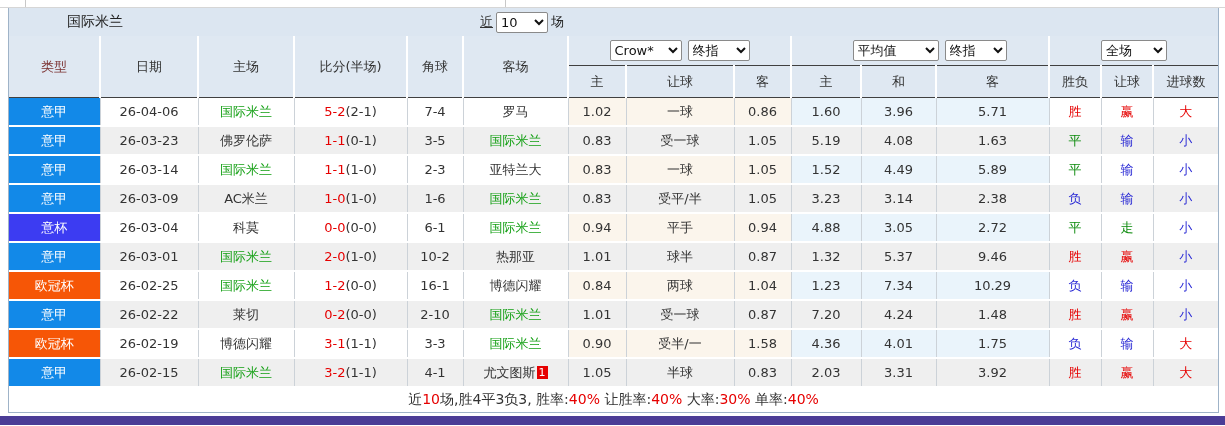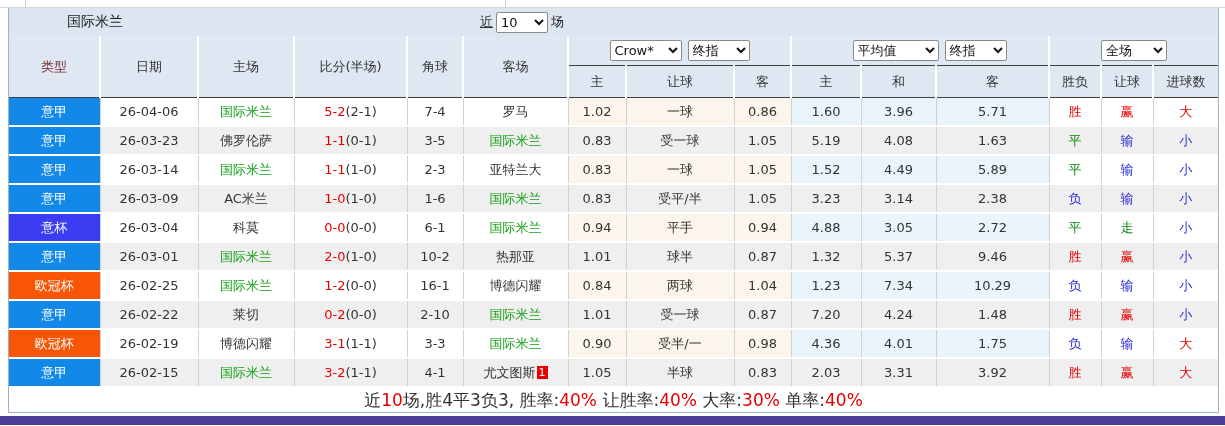--- a/index.html
+++ b/index.html
@@ -48,21 +48,21 @@
   tbody td.od{background:#fbf5ec;}
   tbody td.av{background:#eaf4fb;}
   tbody td.type{color:#fff;}
   .sc{color:#e60000;}
   .half{color:#333;}
   .team{color:#333;cursor:pointer;text-decoration:none;}
   .team.self{color:#15a015;}
   .rank-badge{display:inline-block;background:#e60000;color:#fff;font-size:11px;line-height:13px;padding:0 2px;margin-left:1px;vertical-align:1px;}
   .c-red{color:#e60000;} .c-blue{color:#2b2bd5;} .c-green{color:#0b8a0b;}
 
-  tfoot td{height:24px;background:#fff;border-top:1px solid #ccd2d8;font-size:17px;color:#333;}
+  tfoot td{height:24px;background:#fff;border-top:1px solid #ccd2d8;font-size:14px;color:#333;}
   tfoot .seg-red{color:#e60000;}
   .purple-bar{position:absolute;left:0;top:416px;width:1225px;height:9px;background:#4b3c96;}
 </style>
 </head>
 <body>
 
 <div class="top-strip">
   <span class="tick" style="left:25px"></span>
   <span class="tick" style="left:505px"></span>
 </div>
@@ -277,21 +277,21 @@
         </tr>
         <tr>
           <td class="type" style="background: rgb(246, 86, 6);">欧冠杯</td>
           <td>26-02-19</td>
           <td><a class="team">博德闪耀</a></td>
           <td><span class="sc">3-1</span><span class="half">(1-1)</span></td>
           <td>3-3</td>
           <td><a class="team self">国际米兰</a></td>
           <td class="od">0.90</td>
           <td class="od">受半/一</td>
-          <td class="od">0.98</td>
+          <td class="od">1.58</td>
           <td class="av">4.36</td>
           <td class="av">4.01</td>
           <td class="av">1.75</td>
           <td class="c-blue">负</td>
           <td class="c-blue">输</td>
           <td class="c-red">大</td>
         </tr>
         <tr class="alt">
           <td class="type" style="background: rgb(18, 137, 232);">意甲</td>
           <td>26-02-15</td>

